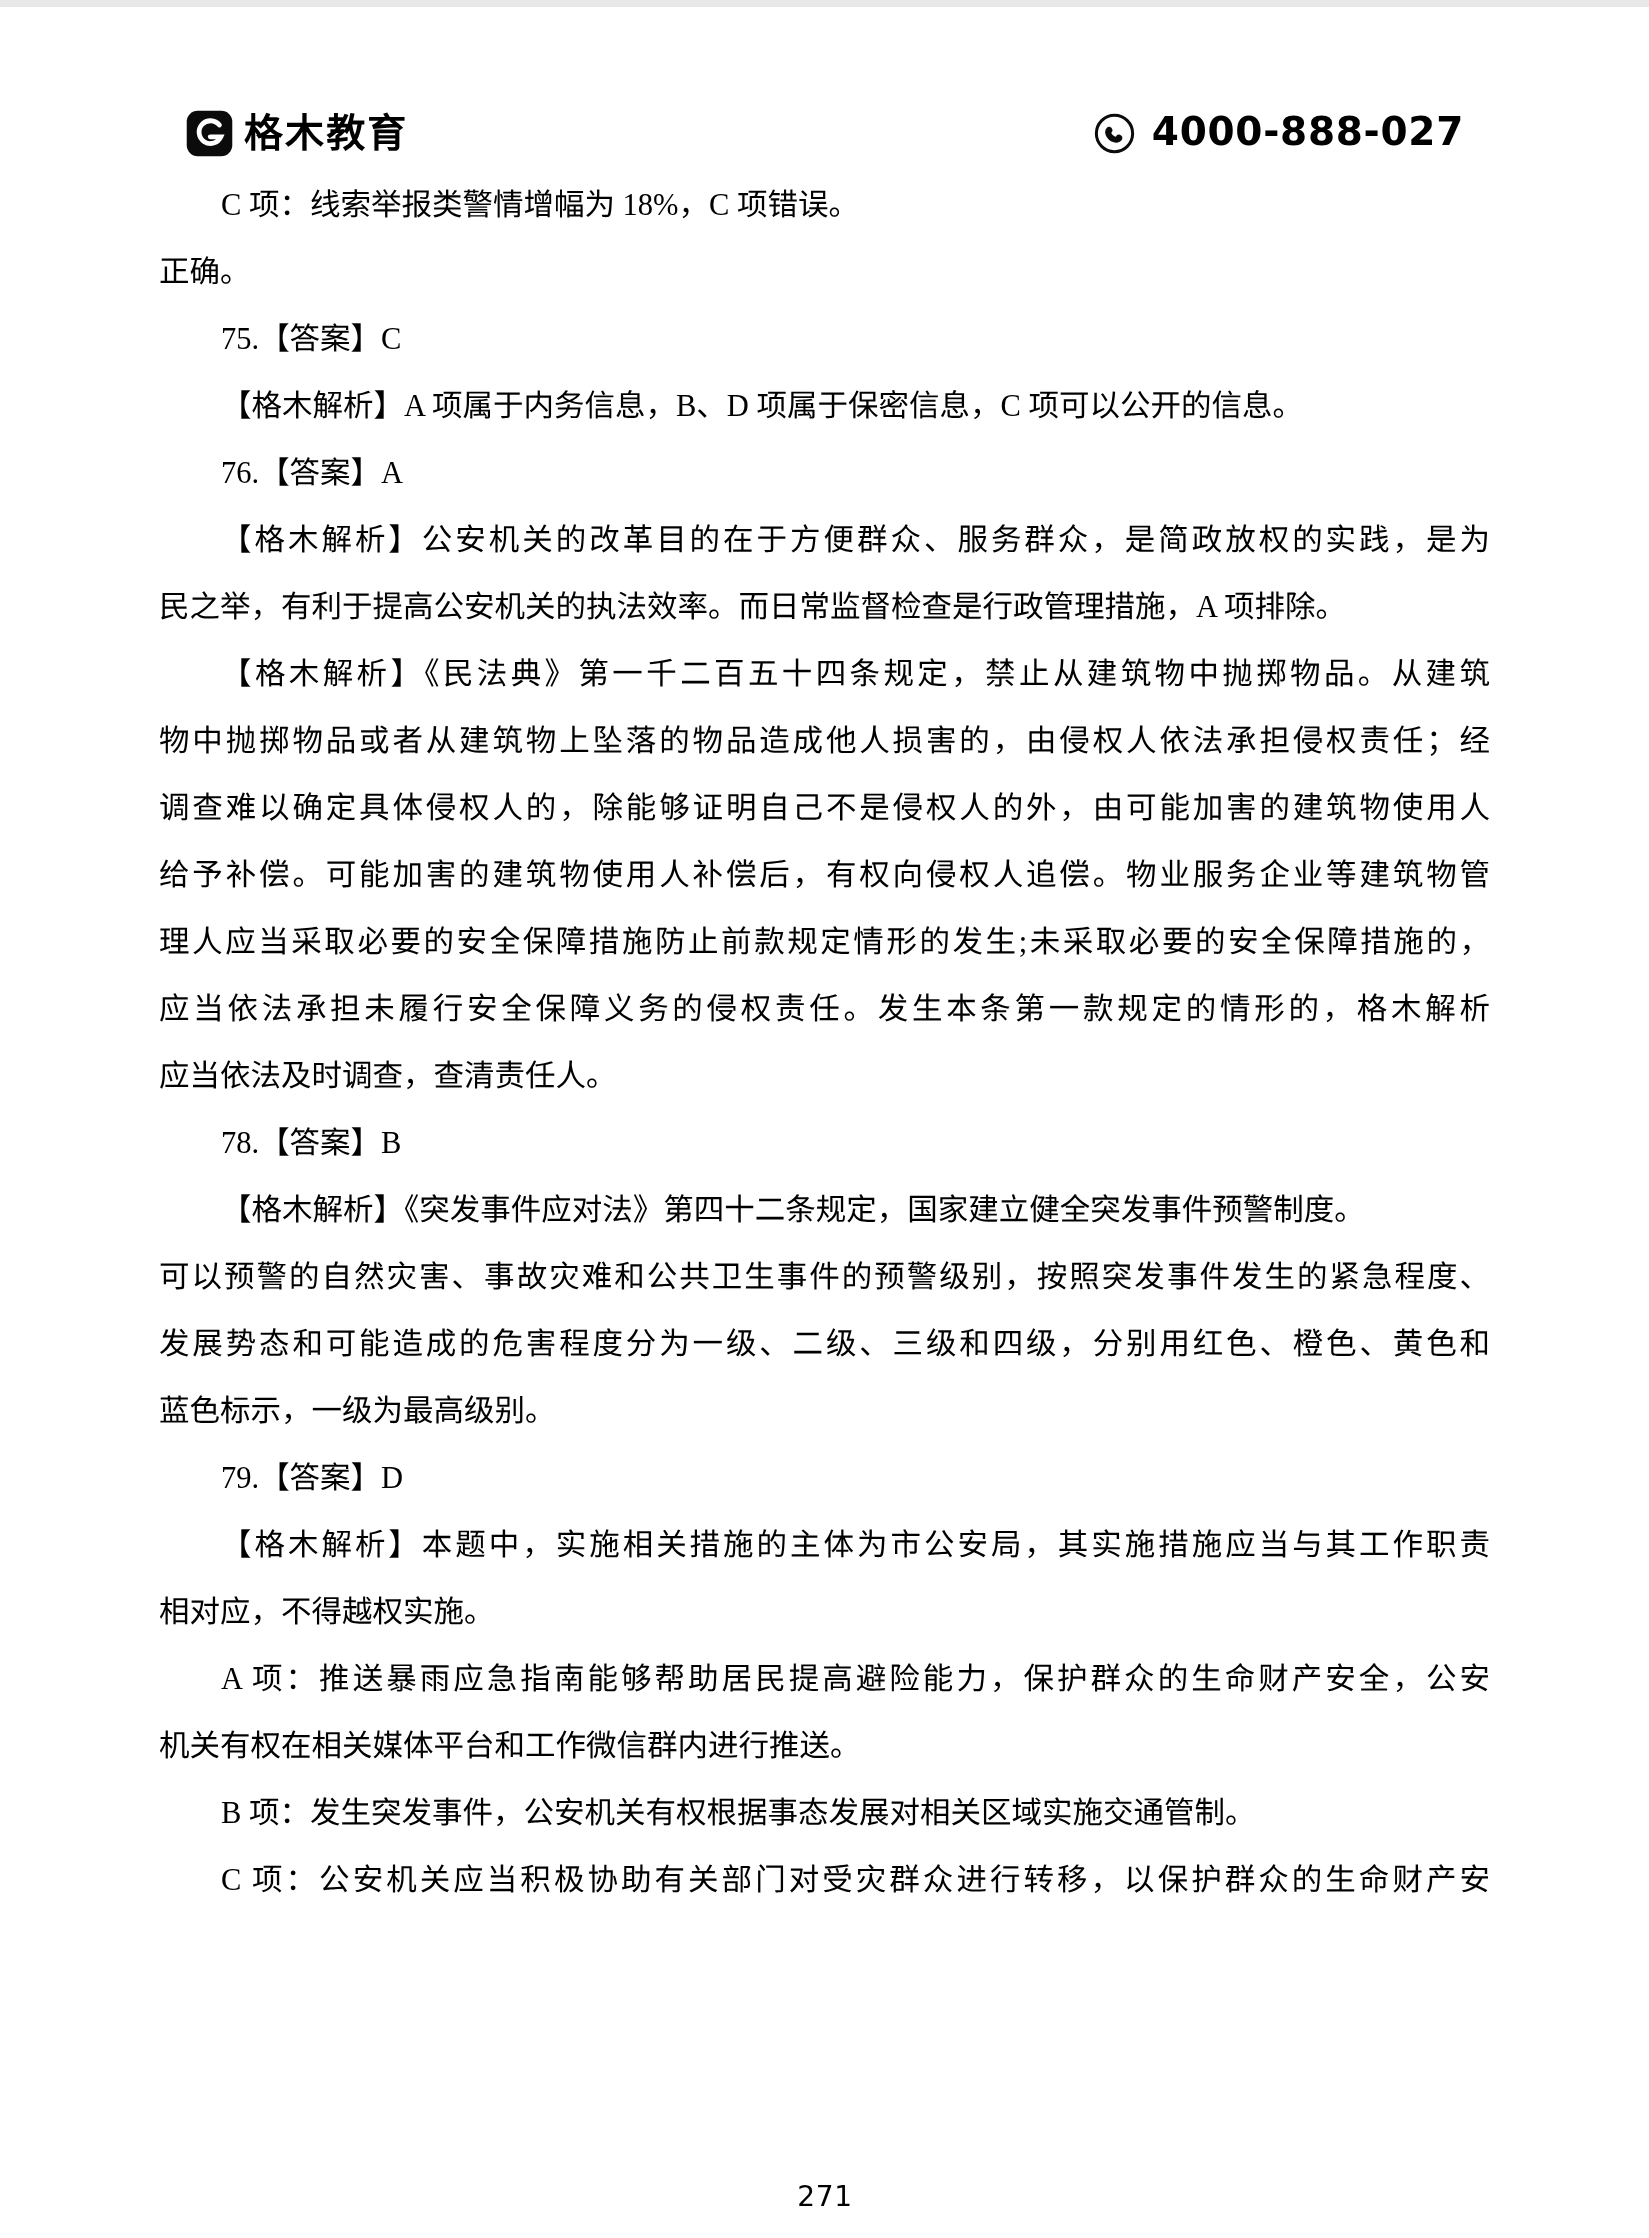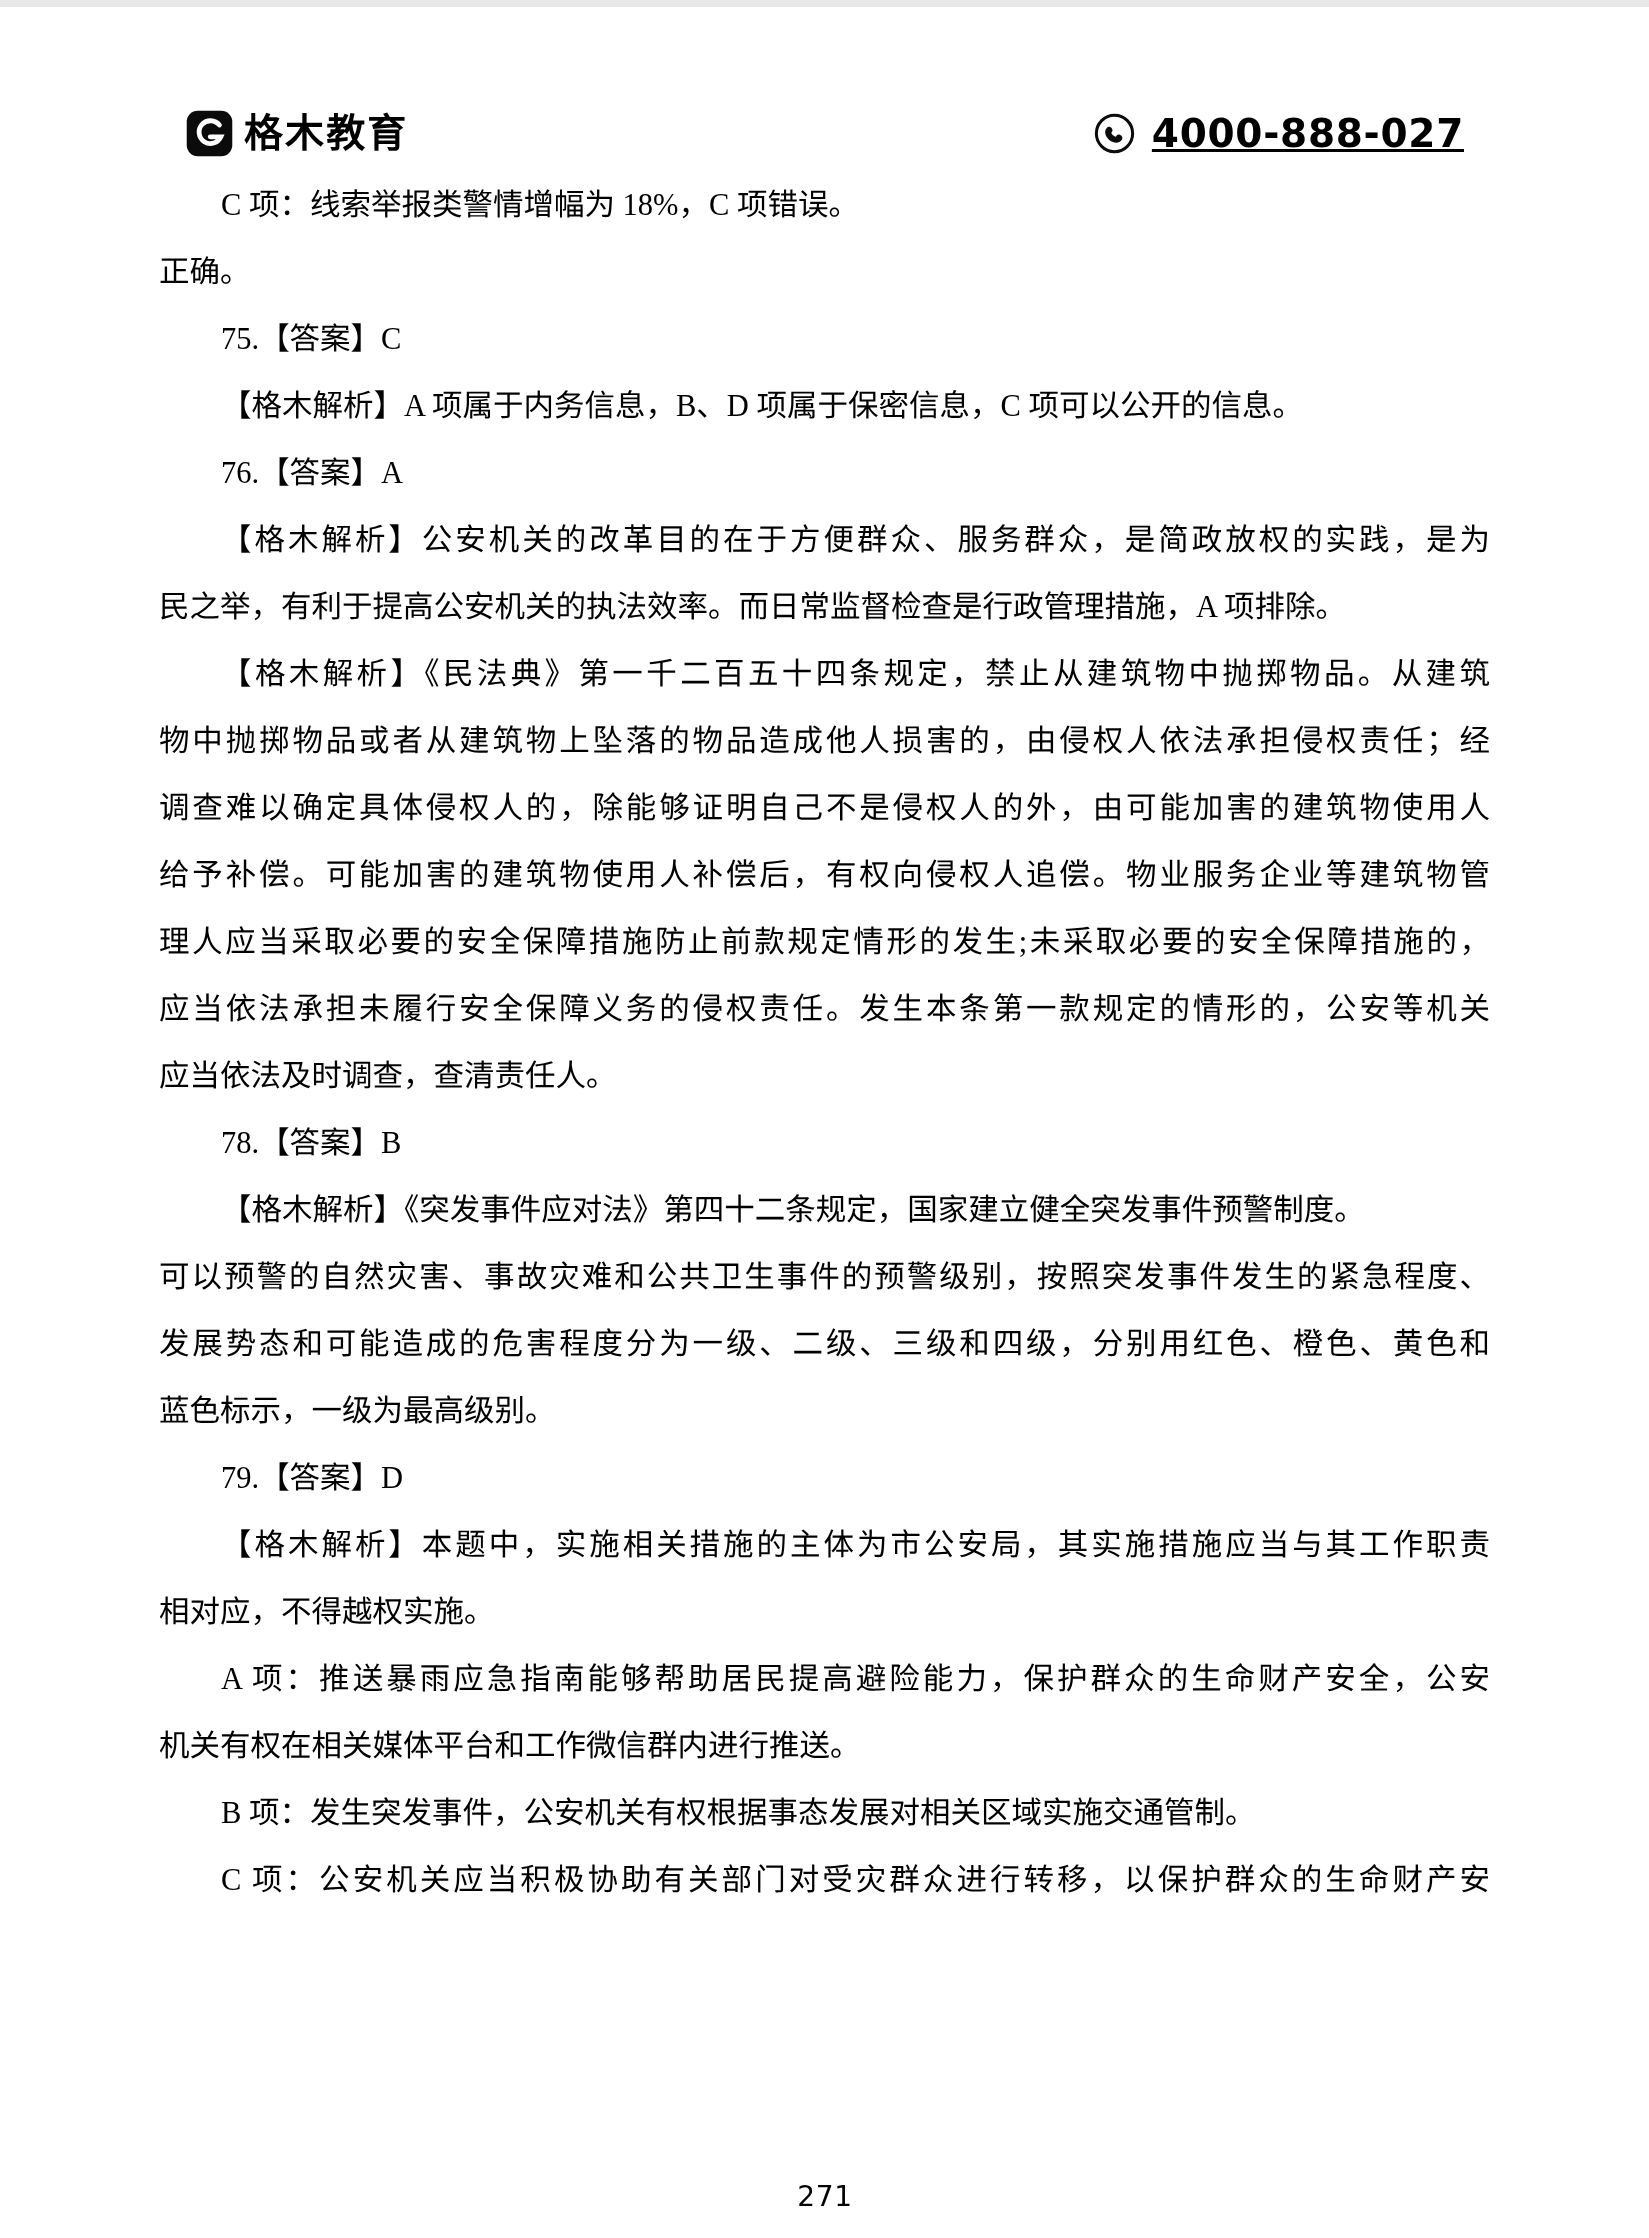--- a/index.html
+++ b/index.html
@@ -28,21 +28,21 @@
   .brand{display:flex;align-items:center;gap:11px;}
   .logo-badge{width:47px;height:47px;display:block;}
   .brand-text{
     font-family:"Liberation Sans","DejaVu Sans",sans-serif;
     font-weight:800;
     font-size:39px;
     letter-spacing:2.1px;
     line-height:1;
     transform:scaleY(1.02);
   }
-  .phone{display:flex;align-items:center;gap:16px;text-decoration:underline;}
+  .phone{display:flex;gap:16px;}
   .phone-icon{width:43px;height:43px;display:block;}
   .phone-text{
     font-family:"DejaVu Sans","Liberation Sans",sans-serif;
     font-weight:700;
     font-size:39px;
     letter-spacing:0.7px;
     line-height:1;
   }
 
   
@@ -109,21 +109,21 @@
       <div class="line indent">75.【答案】C</div>
       <div class="line indent">【格木解析】A 项属于内务信息，B、D 项属于保密信息，C 项可以公开的信息。</div>
       <div class="line indent">76.【答案】A</div>
       <div class="line indent fill">【格木解析】公安机关的改革目的在于方便群众、服务群众，是简政放权的实践，是为</div>
       <div class="line">民之举，有利于提高公安机关的执法效率。而日常监督检查是行政管理措施，A 项排除。</div>
       <div class="line indent fill">【格木解析】《民法典》第一千二百五十四条规定，禁止从建筑物中抛掷物品。从建筑</div>
       <div class="line fill">物中抛掷物品或者从建筑物上坠落的物品造成他人损害的，由侵权人依法承担侵权责任；经</div>
       <div class="line fill">调查难以确定具体侵权人的，除能够证明自己不是侵权人的外，由可能加害的建筑物使用人</div>
       <div class="line fill">给予补偿。可能加害的建筑物使用人补偿后，有权向侵权人追偿。物业服务企业等建筑物管</div>
       <div class="line fill">理人应当采取必要的安全保障措施防止前款规定情形的发生;未采取必要的安全保障措施的，</div>
-      <div class="line fill">应当依法承担未履行安全保障义务的侵权责任。发生本条第一款规定的情形的，公安等机关</div>
+      <div class="line fill">应当依法承担未履行安全保障义务的侵权责任。发生本条第一款规定的情形的，格木解析</div>
       <div class="line">应当依法及时调查，查清责任人。</div>
       <div class="line indent">78.【答案】B</div>
       <div class="line indent">【格木解析】《突发事件应对法》第四十二条规定，国家建立健全突发事件预警制度。</div>
       <div class="line fill">可以预警的自然灾害、事故灾难和公共卫生事件的预警级别，按照突发事件发生的紧急程度、</div>
       <div class="line fill">发展势态和可能造成的危害程度分为一级、二级、三级和四级，分别用红色、橙色、黄色和</div>
       <div class="line">蓝色标示，一级为最高级别。</div>
       <div class="line indent">79.【答案】D</div>
       <div class="line indent fill">【格木解析】本题中，实施相关措施的主体为市公安局，其实施措施应当与其工作职责</div>
       <div class="line">相对应，不得越权实施。</div>
       <div class="line indent fill">A 项：推送暴雨应急指南能够帮助居民提高避险能力，保护群众的生命财产安全，公安</div>

